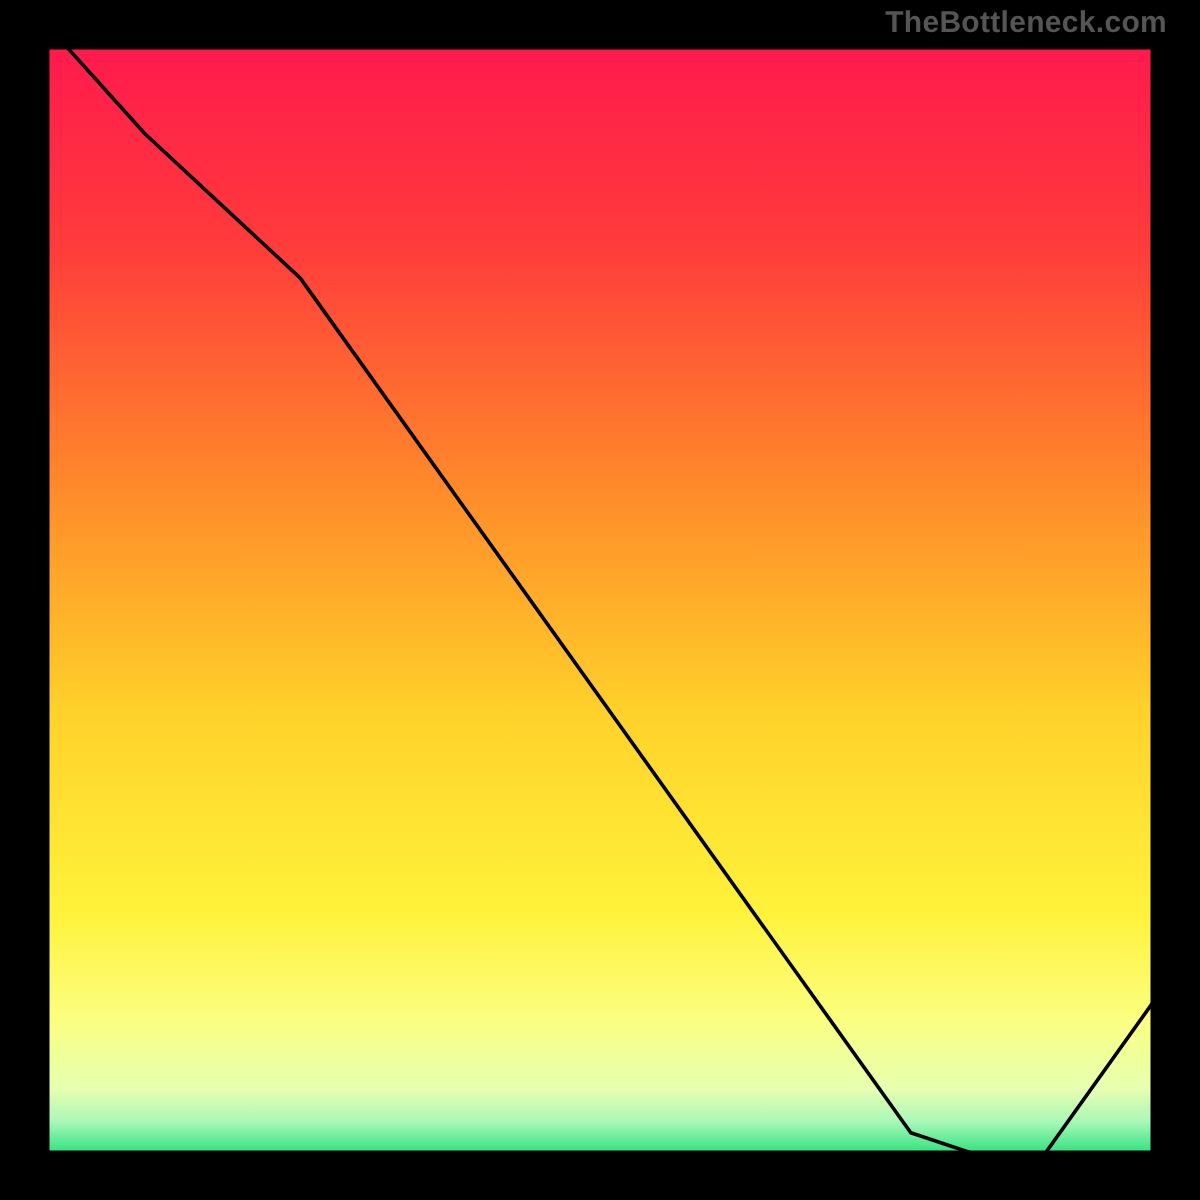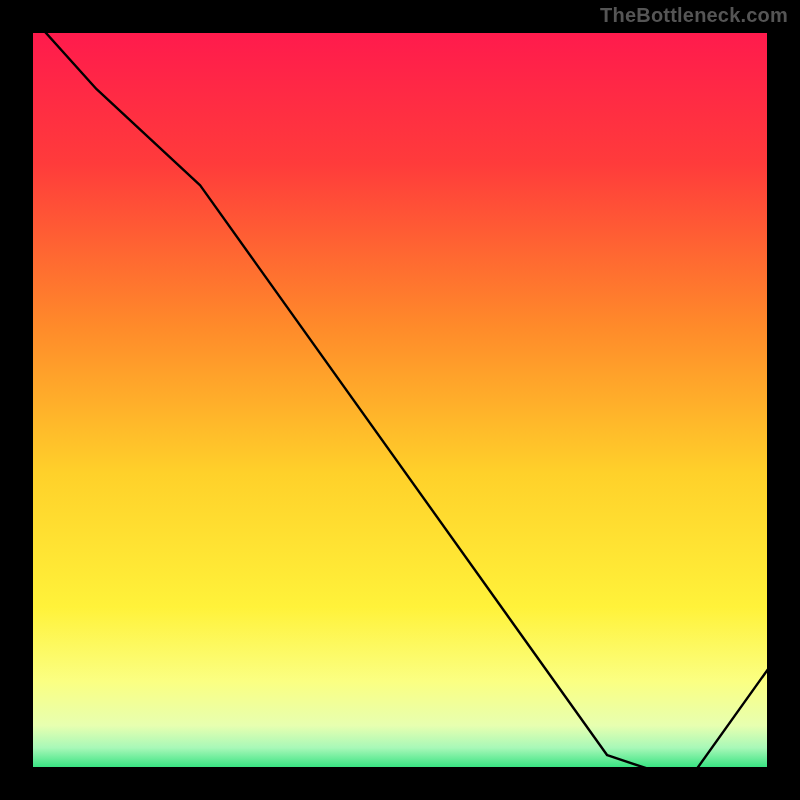--- a/index.html
+++ b/index.html
@@ -12,21 +12,21 @@
     overflow: hidden;
   }
   .container {
     position: relative;
     width: 800px;
     height: 800px;
   }
   .watermark {
     position: absolute;
     top: 4px;
-    right: 12px;
+    right: 22px;
     color: #555;
     font-size: 20px;
     font-weight: 600;
     letter-spacing: 0.2px;
   }
   .plot-area {
     position: absolute;
     left: 30px;
     top: 30px;
     width: 740px;

